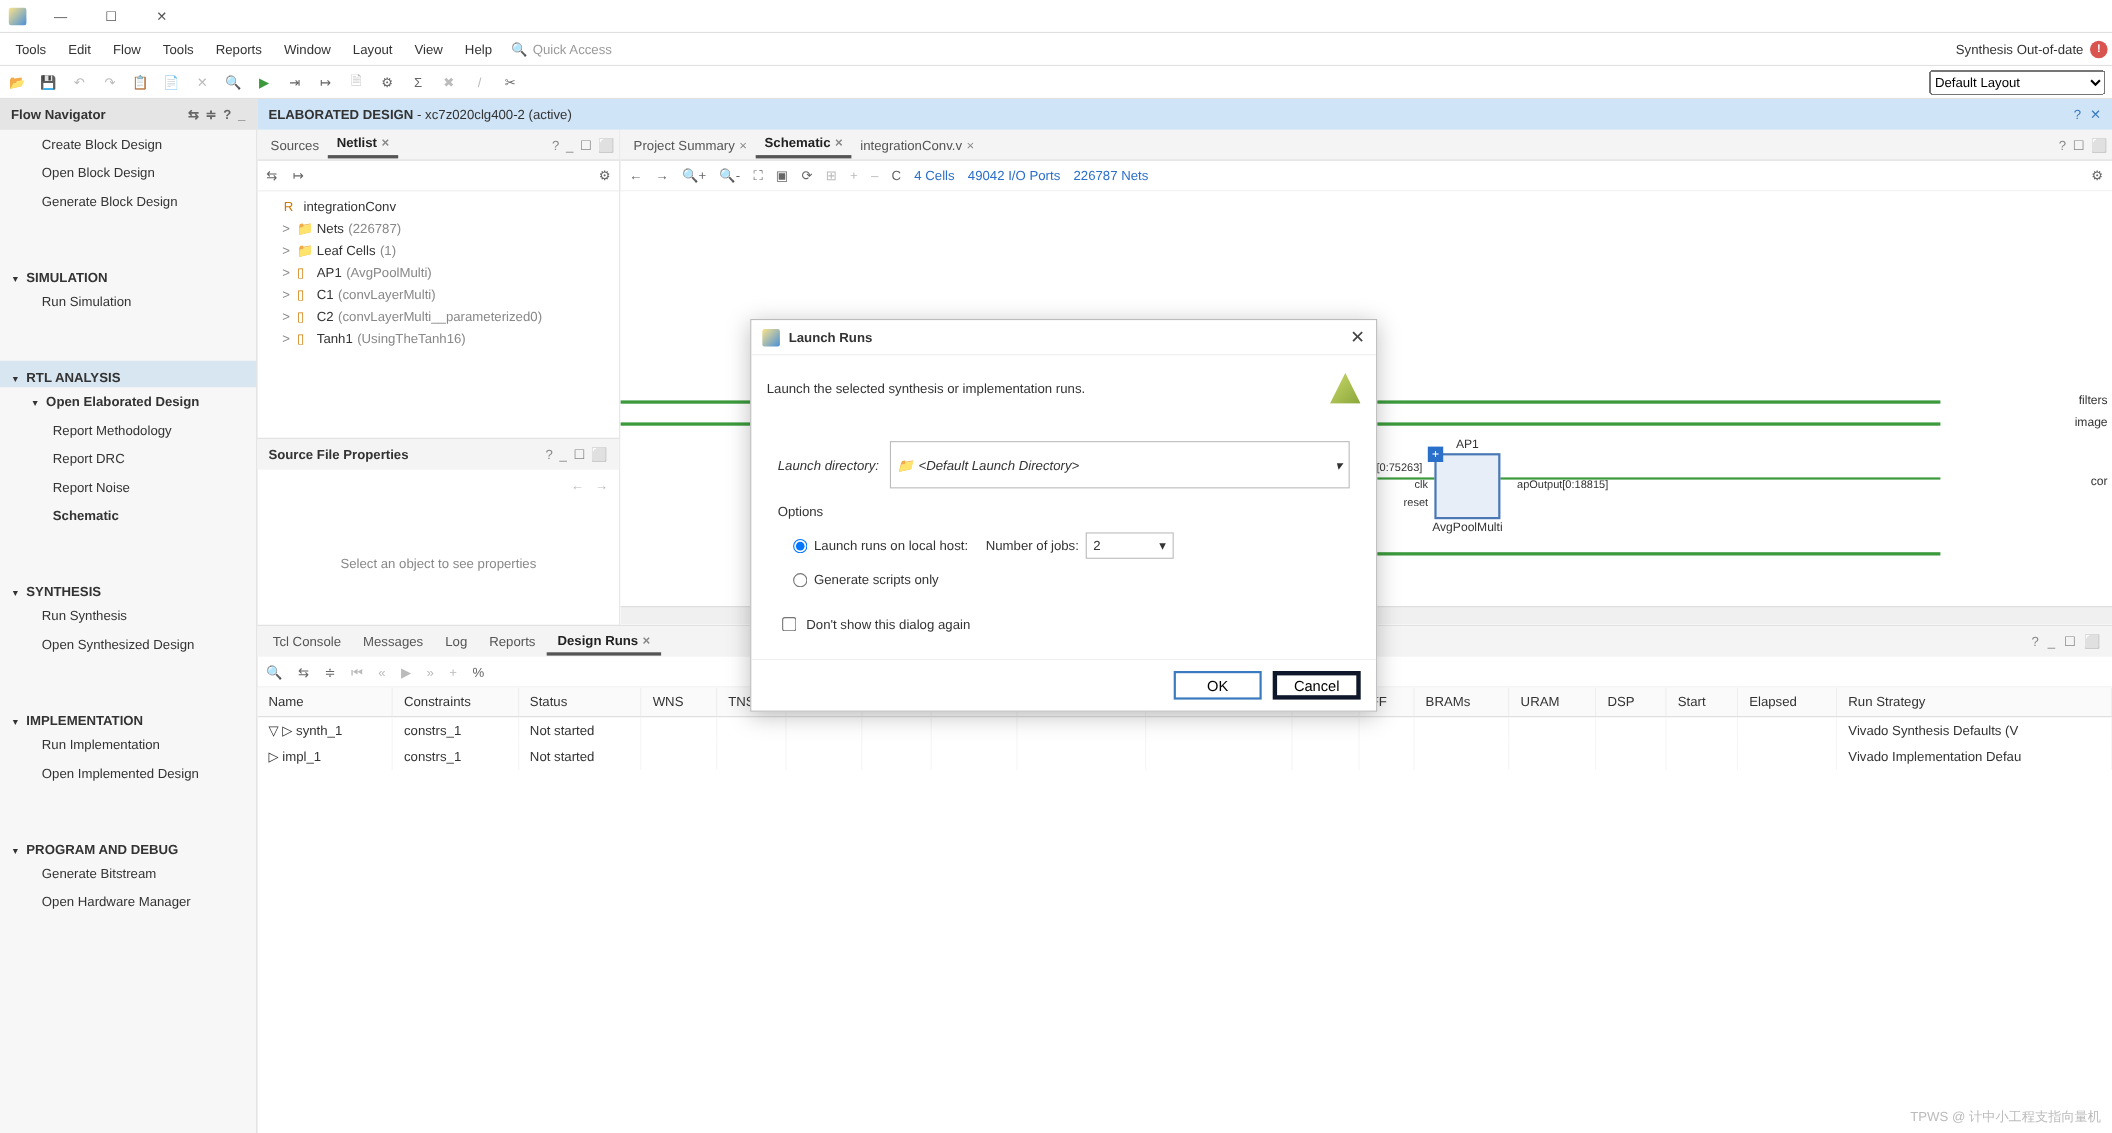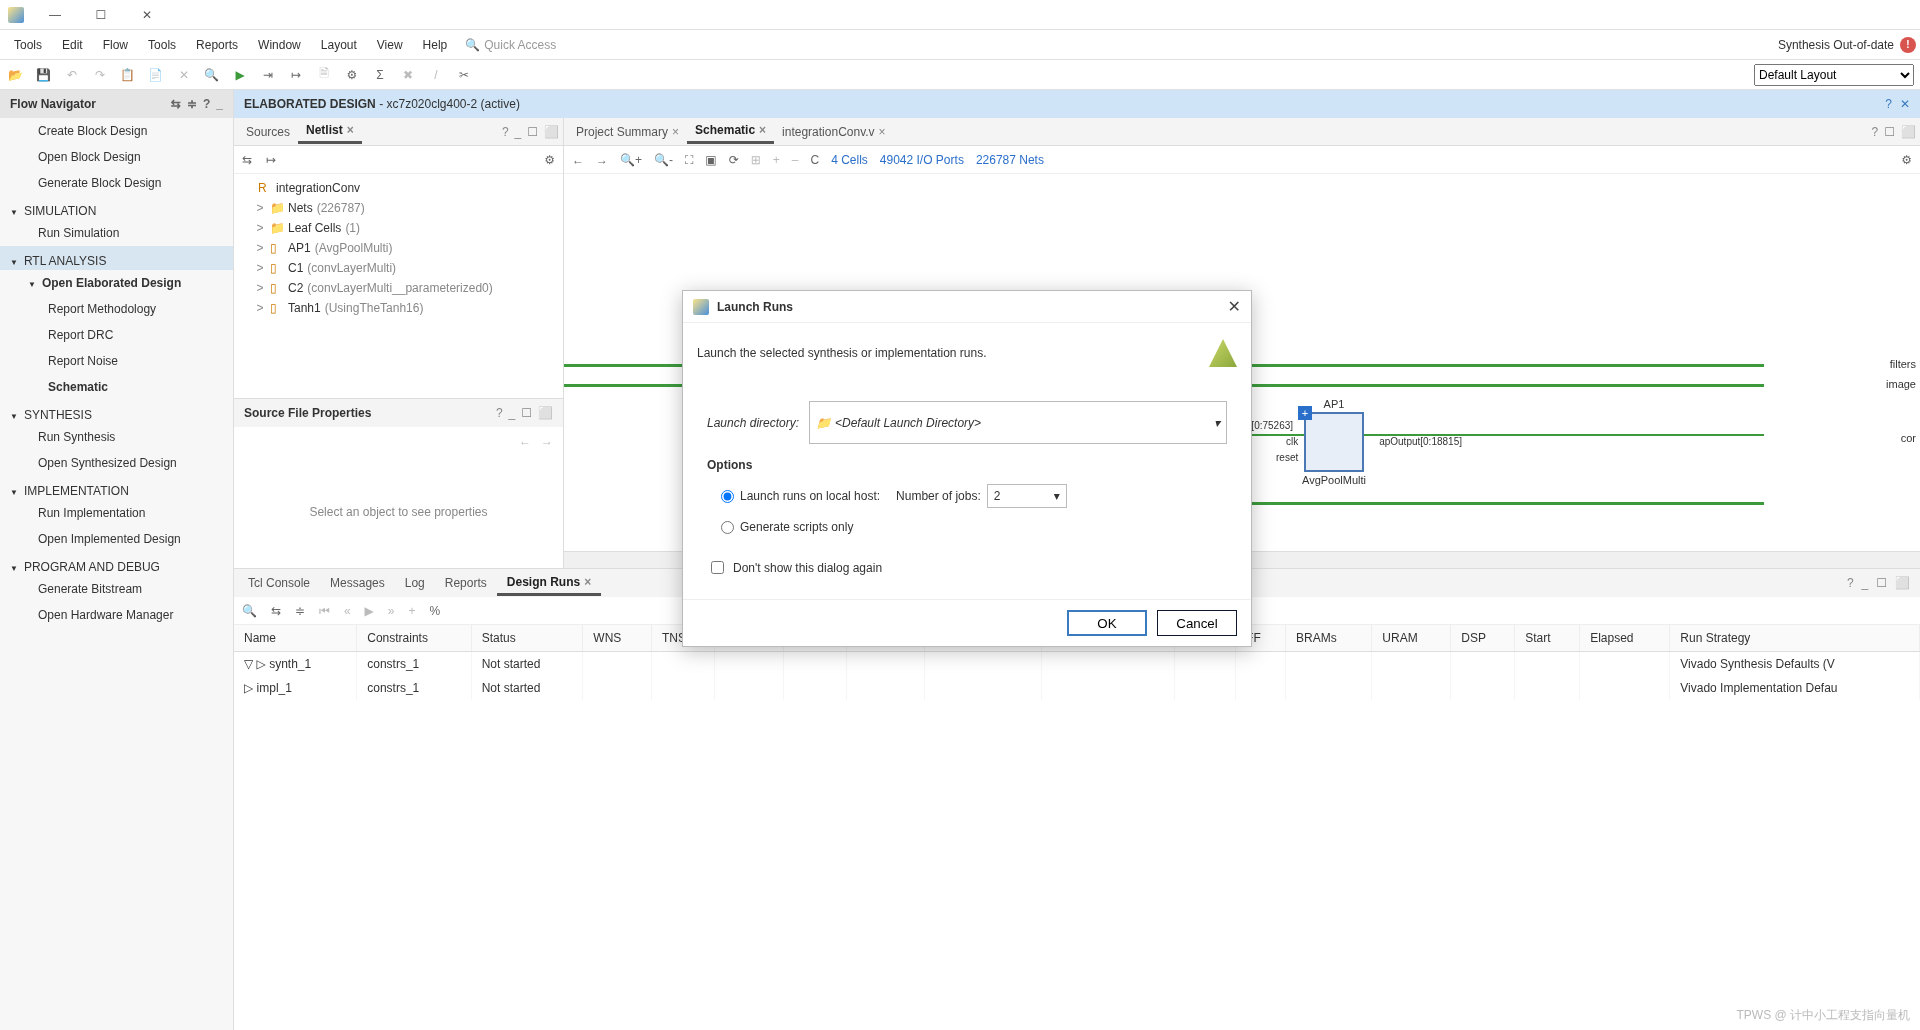--- a/index.html
+++ b/index.html
@@ -15,21 +15,21 @@
 .menubar .status { color: #333; margin-right: 6px; }
 .menubar .warn { width: 16px; height: 16px; border-radius: 50%; background: #d9534f; color: #fff; display: flex; align-items: center; justify-content: center; font-weight: bold; font-size: 10px; }
 .toolbar { height: 30px; display: flex; align-items: center; padding: 0 6px; border-bottom: 1px solid #e0e0e0; gap: 8px; }
 .toolbar .tb { width: 20px; height: 20px; display: flex; align-items: center; justify-content: center; color: #666; }
 .toolbar select { height: 22px; width: 160px; font-size: 12px; }
 .mainrow { display: flex; height: calc(100% - 90px); }
 .flownav { width: 234px; background: #f7f7f7; border-right: 1px solid #ddd; display: flex; flex-direction: column; }
 .flownav .hdr { height: 28px; background: #e5e5e5; display: flex; align-items: center; padding: 0 10px; font-weight: bold; justify-content: space-between; }
 .flownav .hdr .hicons { display: flex; gap: 6px; color: #666; }
 .flownav .body { overflow: auto; flex: 1; }
-.nav-sec { padding: 8px 10px 2px; font-weight: normal; cursor: pointer; }
+.nav-sec { padding: 8px 10px 2px; font-weight: bold; cursor: pointer; margin-top: 41px; }
 .nav-sec::before { content: "\25BC"; font-size: 8px; margin-right: 6px; color: #333; }
 .nav-item { padding: 6px 10px 6px 38px; cursor: pointer; }
 .nav-item.r { padding-left: 48px; }
 .nav-sec.sel { background: #d8e6f2; }
 .nav-sub { padding: 6px 10px 6px 28px; font-weight: bold; cursor: pointer; }
 .nav-sub::before { content: "\25BC"; font-size: 8px; margin-right: 6px; color: #333; }
 .contentcol { flex: 1; display: flex; flex-direction: column; }
 .eheader { height: 28px; background: #cfe4f6; display: flex; align-items: center; padding: 0 10px; font-size: 12px; justify-content: space-between; gap: 32px; }
 .eheader b { font-weight: bold; }
 .eheader .eicons { display: flex; gap: 8px; color: #3a7abf; }
@@ -79,27 +79,27 @@
 .dlg-title .dl { width: 16px; height: 16px; margin-right: 8px; background: linear-gradient(135deg,#fce38a,#4a90d9); border-radius: 2px; }
 .dlg-title .t { flex: 1; font-weight: bold; }
 .dlg-title .x { cursor: pointer; font-size: 16px; color: #444; }
 .dlg-intro { padding: 16px 14px; display: flex; align-items: center; }
 .dlg-intro .txt { flex: 1; }
 .dlg-intro .bigicon { width: 28px; height: 28px; background: linear-gradient(135deg,#cbd96a,#8aa63a); clip-path: polygon(50% 0,100% 100%,0 100%); }
 .dlg-body { padding: 8px 24px 14px; }
 .dlg-row { display: flex; align-items: center; margin: 10px 0; gap: 10px; font-style: italic; }
 .dlg-select { flex: 1; height: 43px; border: 1px solid #bbb; padding: 0 6px; display: flex; align-items: center; justify-content: space-between; }
 .dlg-options { margin-top: 14px; }
-.dlg-options h4 { margin: 0 0 6px; font-weight: bold; font-size: 12px; }
+.dlg-options h4 { margin: 0 0 6px; font-weight: normal; font-size: 12px; }
 .dlg-rad { display: flex; align-items: center; gap: 6px; padding: 6px 0 6px 14px; }
 .dlg-rad input { margin: 0; }
 .dlg-num { width: 80px; height: 24px; border: 1px solid #bbb; padding: 0 6px; display: flex; align-items: center; justify-content: space-between; }
 .dlg-chk { display: flex; align-items: center; gap: 6px; padding: 18px 0 8px; }
 .dlg-btns { padding: 10px 14px; display: flex; justify-content: flex-end; gap: 10px; border-top: 1px solid #eee; }
-.dlg-btns button { width: 80px; height: 26px; border: 1px solid #0f172a; background: #fff; cursor: pointer; }
+.dlg-btns button { width: 80px; height: 26px; border: 4px solid #0f172a; background: #fff; cursor: pointer; }
 .dlg-btns button.ok { border: 2px solid #3a7abf; }
 .watermark { position: absolute; right: 10px; bottom: 6px; color: #bbb; font-size: 12px; }
 </style>
 </head>
 <body>
 
 <div class="titlebar">
   <div class="logo"></div>
   <div class="winbtn">—</div>
   <div class="winbtn">☐</div>

